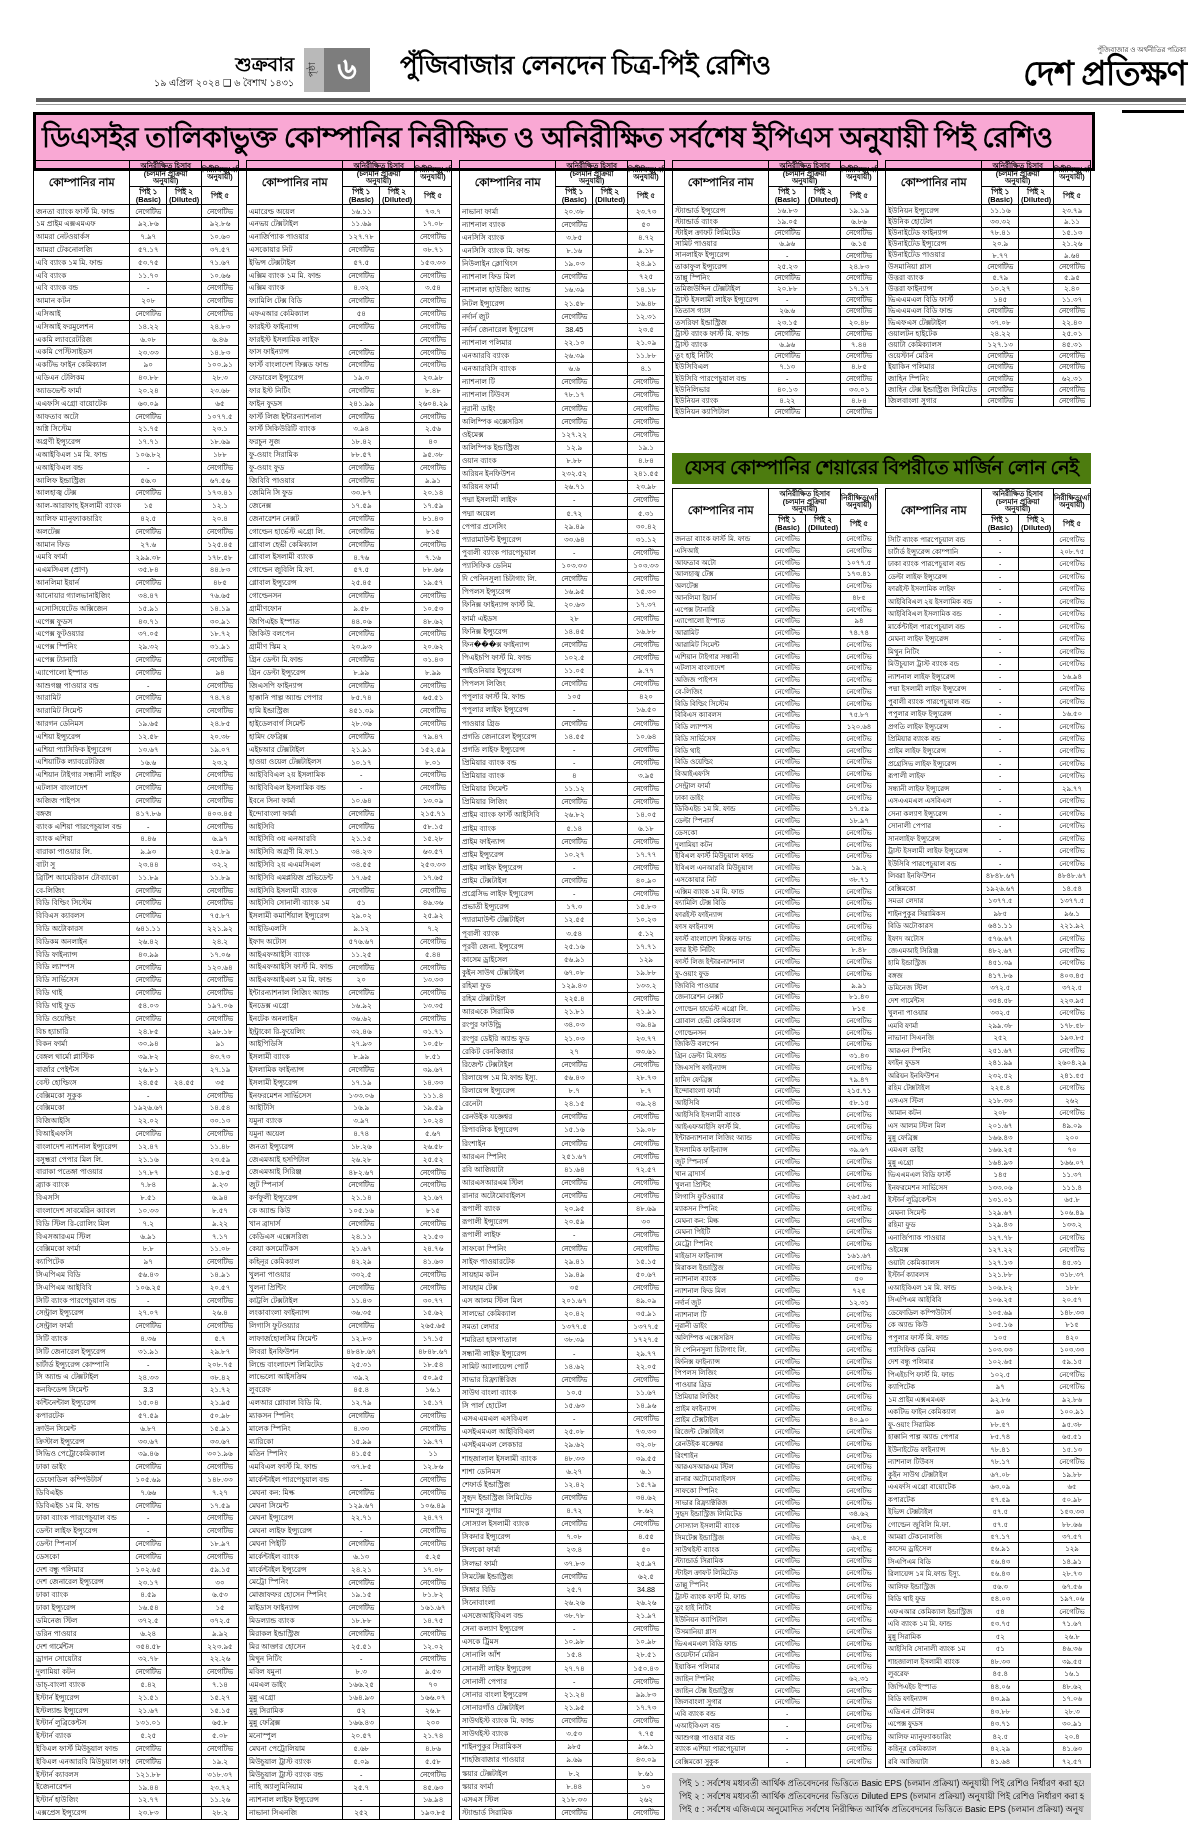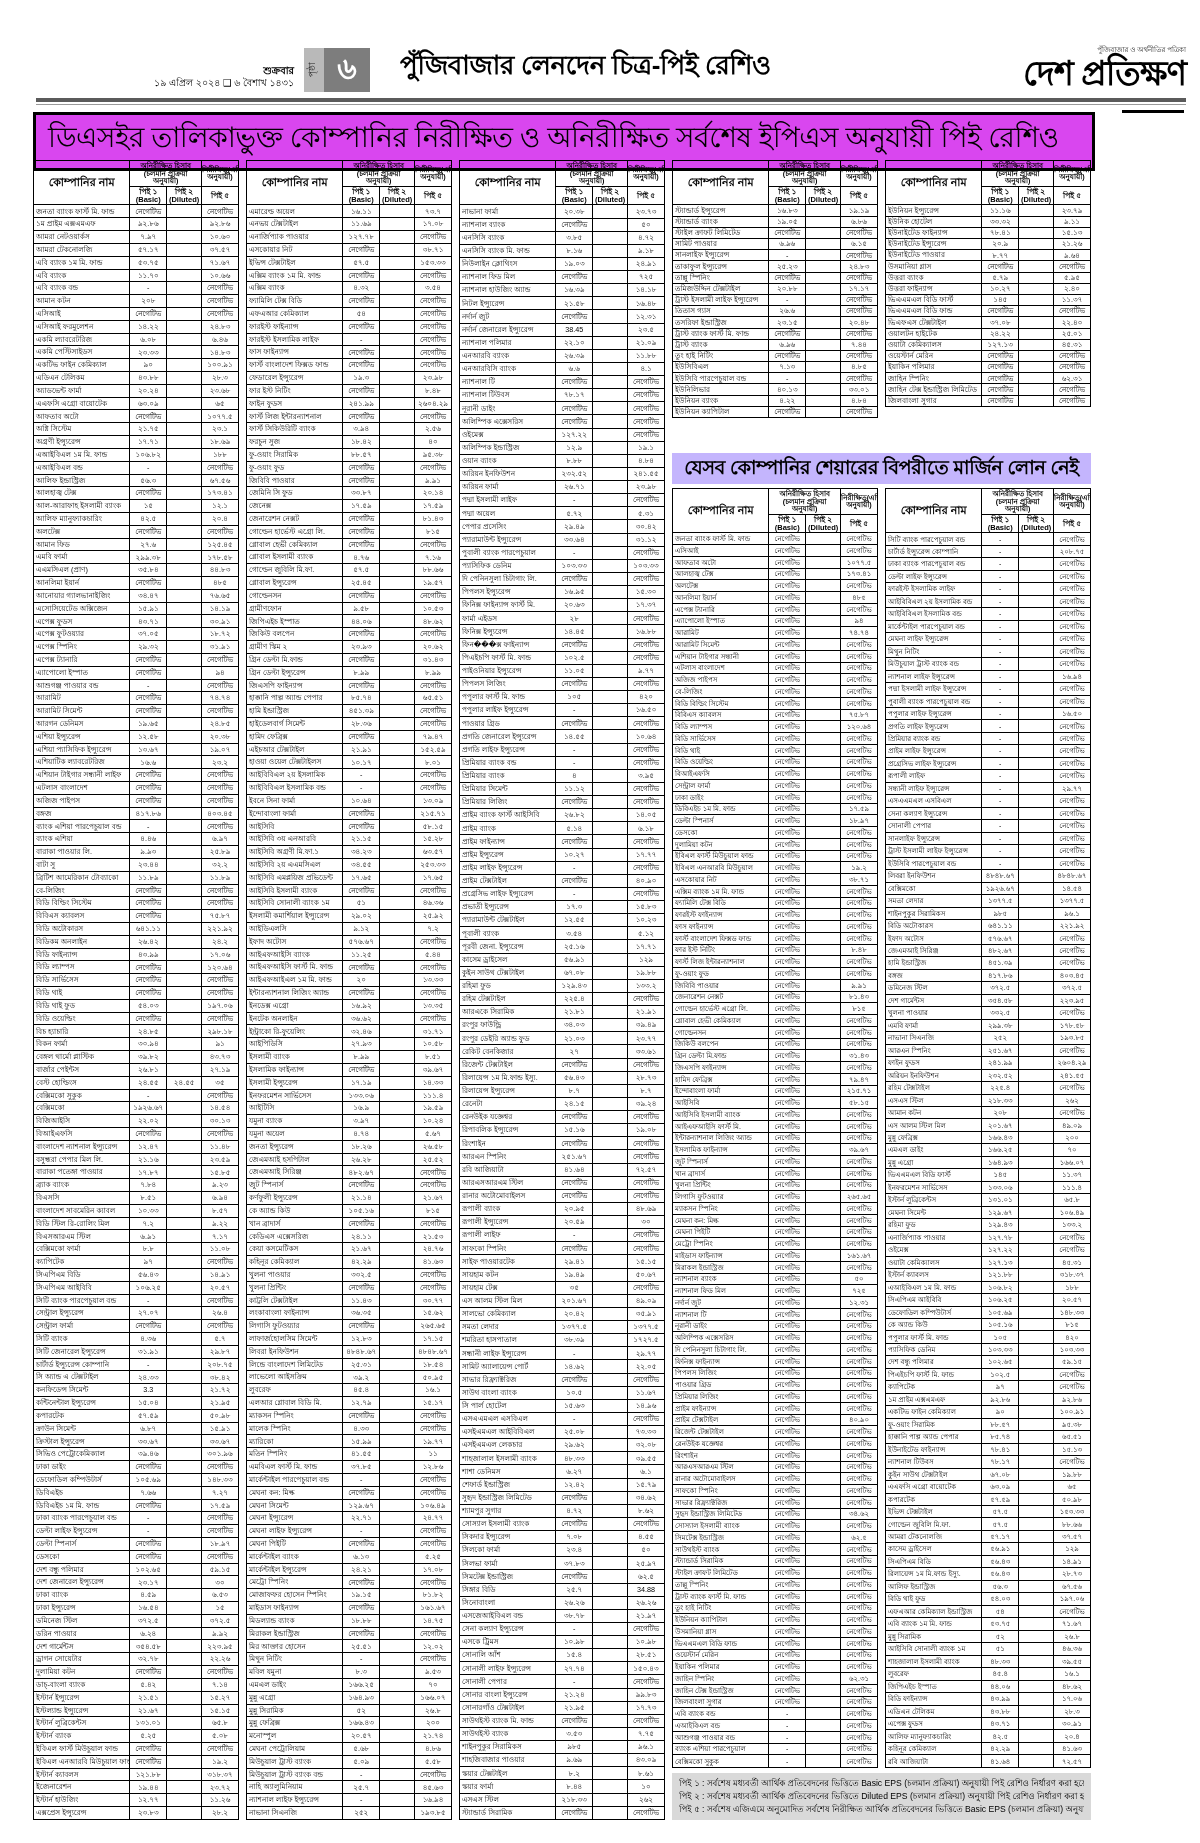--- a/index.html
+++ b/index.html
@@ -3,44 +3,44 @@
 <meta charset="utf-8">
 <style>
   * { margin:0; padding:0; box-sizing:border-box; }
   html,body { background:#f6f6f4; }
   body { width:1200px; height:1843px; font-family:"Liberation Sans","DejaVu Sans",sans-serif; color:#000; position:relative; }
   .page { width:1200px; height:1843px; background:#ffffff; position:relative; overflow:hidden; }
 
   
   .header { position:absolute; top:40px; left:36px; right:14px; height:52px; display:flex; align-items:flex-end; }
   .dateblock { text-align:right; margin-left:118px; padding-bottom:3px; line-height:1.25; }
-  .weekday { font-size:10px; font-weight:bold; }
+  .weekday { font-size:19px; font-weight:bold; }
   .dateline { font-size:9.5px; }
   .badge { display:flex; margin-left:10px; height:44px; }
   .badge-label { width:20px; background:#b9b9b9; color:#1a1a1a; font-size:9px; writing-mode:vertical-rl; transform:rotate(180deg); text-align:center; }
   .badge-num { width:46px; background:#7d7d7d; color:#fff; font-size:30px; font-weight:bold; display:flex; align-items:center; justify-content:center; }
   .section-title { font-size:26px; font-weight:800; margin-left:30px; padding-bottom:3px; letter-spacing:-0.3px; }
   .logo { margin-left:auto; text-align:right; padding-bottom:2px; }
   .logo-tagline { font-size:7px; color:#222; }
   .logo-name { font-size:34px; font-weight:900; letter-spacing:-1px; line-height:1.0; }
   .rule1 { position:absolute; top:98px; left:36px; right:14px; height:4px; background:#5b5b5b; }
   .rule1b { position:absolute; top:104px; left:36px; right:14px; height:1px; background:#9a9a9a; }
   .logo-rule { position:absolute; top:110px; right:16px; width:62px; height:3px; background:#000; }
 
   
-  .headline { position:absolute; top:112px; left:33px; width:1062px; border:3px solid #000; background:#d946ef;
-              font-size:28px; font-weight:400; padding:1px 10px 5px 12px; letter-spacing:-0.5px; white-space:nowrap; overflow:hidden; }
+  .headline { position:absolute; top:112px; left:33px; width:1062px; border:3px solid #000; background:#f9a8d4;
+              font-size:28px; font-weight:700; padding:1px 10px 5px 6px; letter-spacing:-0.5px; white-space:nowrap; overflow:hidden; }
 
   
   .content { position:absolute; top:160px; left:33px; width:1062px; display:flex; gap:7px; }
   .maincol { width:206px; height:1660px; }
   .rightwrap { width:419px; display:flex; flex-direction:column; }
   .shortrow { display:flex; gap:7px; height:288px; }
   .shortcol { width:206px; }
-  .banner { margin:5px 0 4px 0; height:31px; background:#c4b5fd; color:#000; font-size:19px; font-weight:800;
+  .banner { margin:5px 0 4px 0; height:31px; background:#4d7c0f; color:#000; font-size:19px; font-weight:800;
             display:flex; align-items:center; justify-content:center; letter-spacing:-0.3px; white-space:nowrap; overflow:hidden; }
   .marginrow { display:flex; gap:7px; }
   .mwrap { width:206px; height:1280px; }
 
   
   table.petable { width:100%; height:100%; border-collapse:collapse; table-layout:fixed; }
   .shortcol table.petable { height:auto; }
   .petable th, .petable td { border:1px solid #000; font-size:7.3px; line-height:1.05; text-align:center; vertical-align:middle; padding:0; overflow:hidden; }
   .petable thead th { font-size:7.2px; font-weight:bold; padding:1px 0; }
   .petable thead .th-name { font-size:11px; font-weight:bold; }

